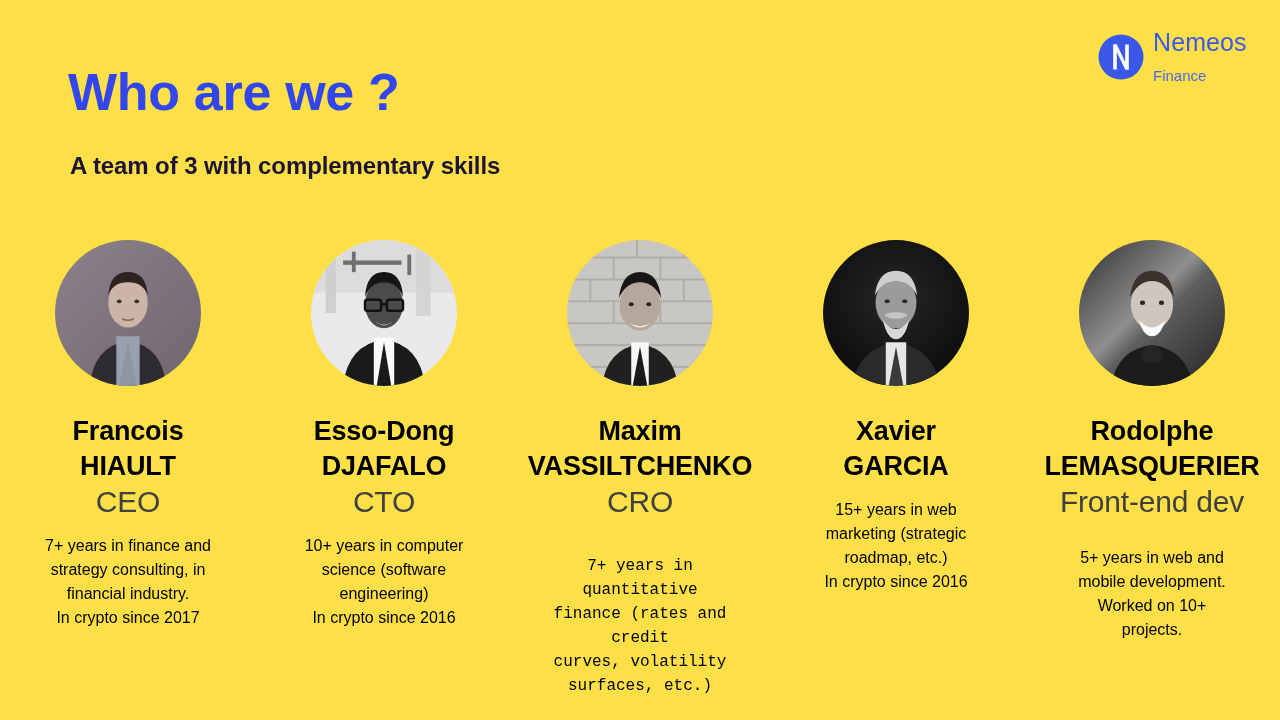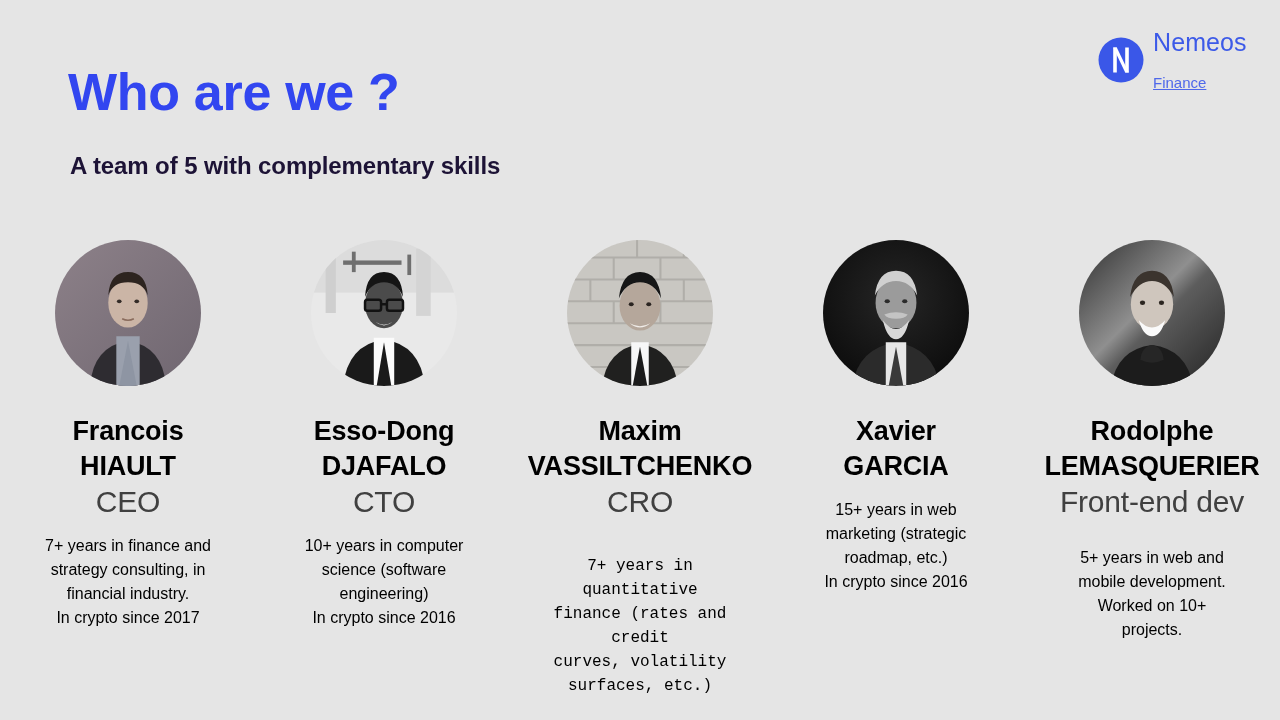--- a/index.html
+++ b/index.html
@@ -13,21 +13,21 @@
     height: 720px;
     overflow: hidden;
     font-family: "Liberation Sans", sans-serif;
     position: relative;
     -webkit-font-smoothing: antialiased;
   }
 
   .slide {
     position: absolute;
     inset: 0;
-    background: #e5e5e5;
+    background: #fde047;
   }
 
   
   .logo {
     position: absolute;
     top: 30px;
     left: 1098px;
     display: flex;
     align-items: center;
     gap: 9px;
@@ -46,23 +46,22 @@
   }
   .logo-name {
     font-size: 25px;
     color: #3c5ae8;
     letter-spacing: 0.1px;
     font-weight: 400;
   }
   .logo-sub {
     font-size: 15px;
     color: #4f68ea;
-    margin-top: 20px;
+    margin-top: 13px;
     font-weight: 400;
-    text-decoration: underline;
   }
 
   
   .title {
     position: absolute;
     left: 68px;
     top: 62px;
     font-size: 52px;
     font-weight: bold;
     color: #3246f0;
@@ -153,21 +152,21 @@
         <polygon points="15.2,10.5 18.8,10.5 30.8,35.5 27.2,35.5" fill="#ffffff"></polygon>
       </svg>
     </div>
     <div class="logo-text">
       <span class="logo-name">Nemeos</span>
       <span class="logo-sub">Finance</span>
     </div>
   </div>
 
   <div class="title">Who are we ?</div>
-  <div class="subtitle">A team of 5 with complementary skills</div>
+  <div class="subtitle">A team of 3 with complementary skills</div>
 
   <div class="team">
 
     <div class="member">
       <div class="photo">
         <svg viewBox="0 0 100 100" xmlns="http://www.w3.org/2000/svg">
           <defs>
             <linearGradient id="bg1" x1="0" y1="0" x2="1" y2="1">
               <stop offset="0" stop-color="#8d8189"></stop>
                 <stop offset="1" stop-color="#6f6670"></stop>

